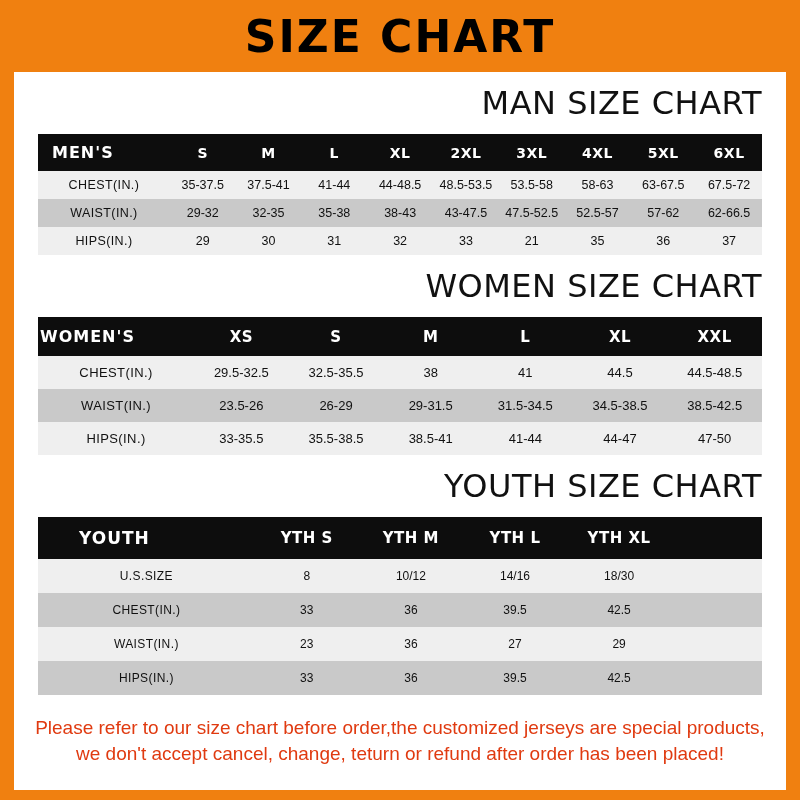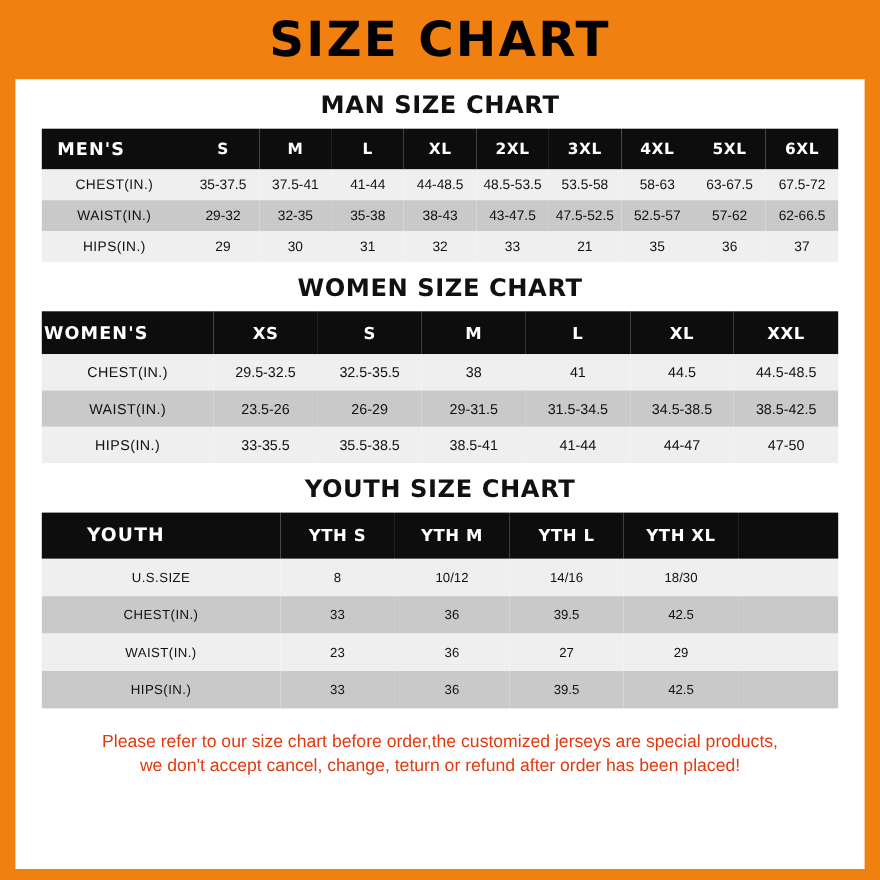--- a/index.html
+++ b/index.html
@@ -36,32 +36,33 @@
     font-weight: bold;
     font-size: 44px;
     letter-spacing: 2px;
     color: #000000;
     text-align: center;
   }
   .section {
     padding: 0 24px;
   }
   .section-title {
-    text-align: center;
+    text-align: right;
     font-family: "DejaVu Sans", sans-serif;
-    font-weight: bold;
-    font-size: 22px;
+    font-weight: normal;
+    font-size: 32px;
     letter-spacing: 0.5px;
     color: #111111;
     margin: 12px 0 8px 0;
   }
   table.size-table {
     width: 100%;
     border-collapse: collapse;
     table-layout: fixed;
+    margin-top: 12px;
   }
   table.size-table thead th {
     background: #0d0d0d;
     color: #ffffff;
     font-family: "DejaVu Sans", sans-serif;
     font-weight: bold;
     font-size: 14px;
     padding: 9px 2px;
     text-align: center;
     letter-spacing: 0.5px;
@@ -93,21 +94,21 @@
   #youth-table tbody td { font-size: 12px; padding: 10px 2px; }
 
   #women-table thead th { font-size: 15px; padding: 10px 2px; }
   #women-table thead th.rowhead { font-size: 16px; }
   #women-table tbody td { font-size: 13px; padding: 9px 2px; }
 
   .footer-note {
     margin-top: 14px;
     padding: 6px 18px 0 18px;
     color: #e03a10;
-    font-size: 16px;
+    font-size: 19px;
     line-height: 1.35;
     text-align: center;
     font-family: "Liberation Sans", sans-serif;
   }
   .footer-line { display: block; }
   .bottom-band {
     position: absolute;
     left: -14px;
     right: -14px;
     bottom: 0;

